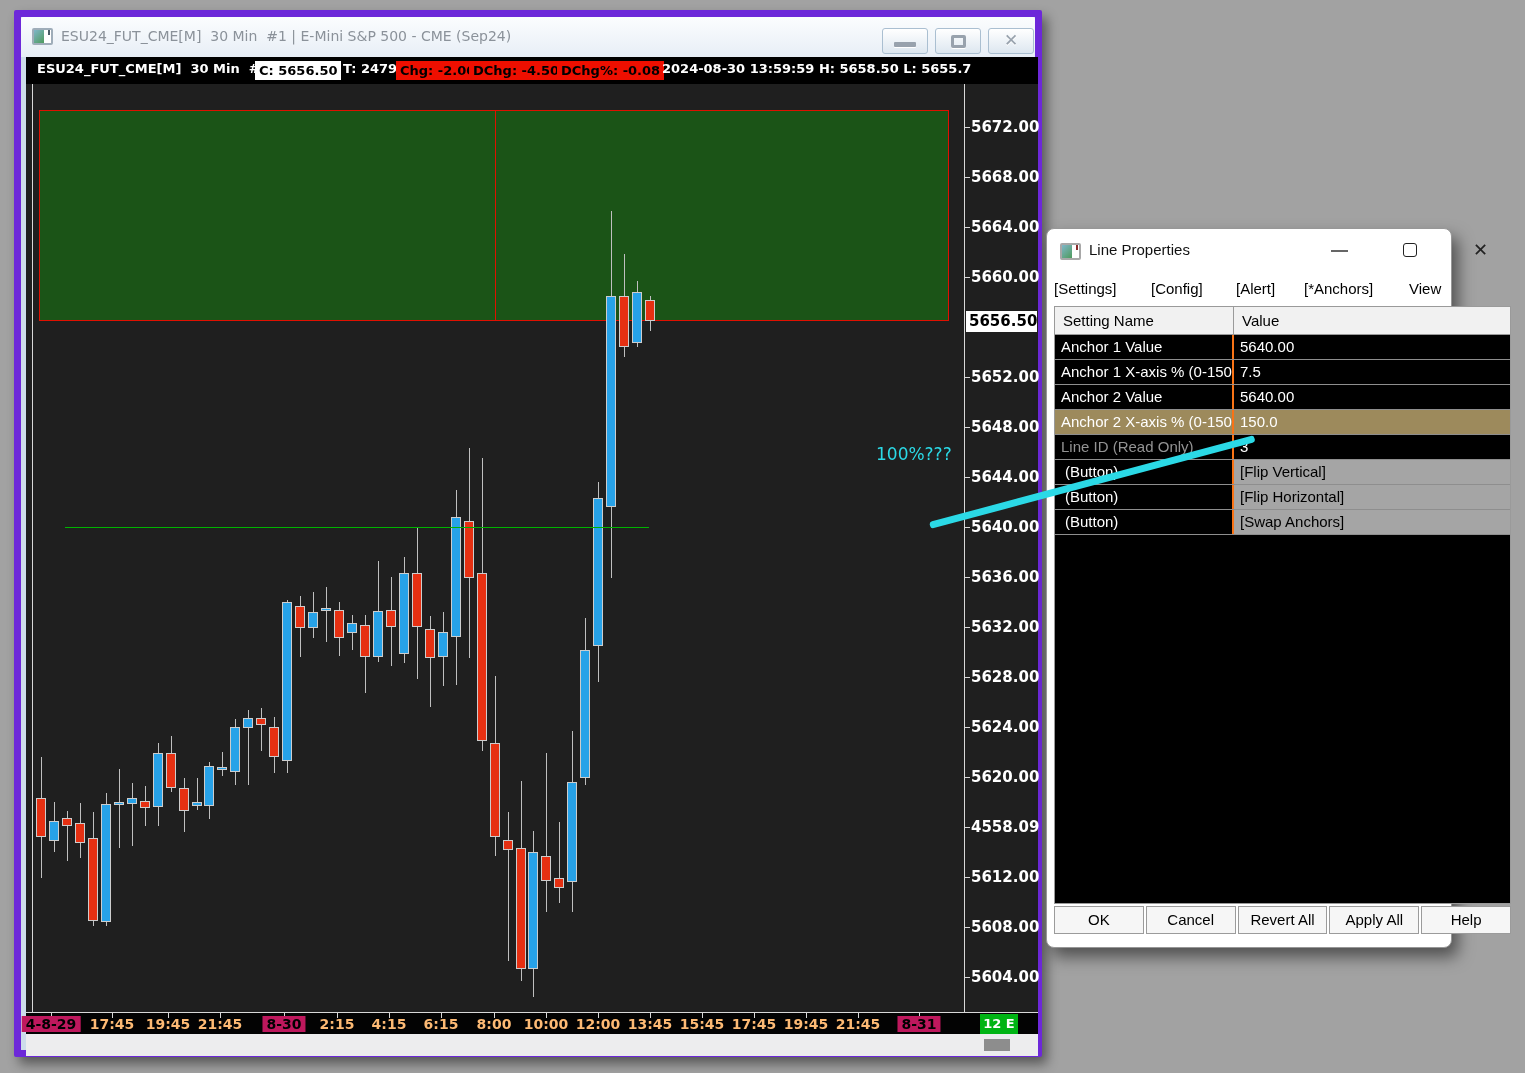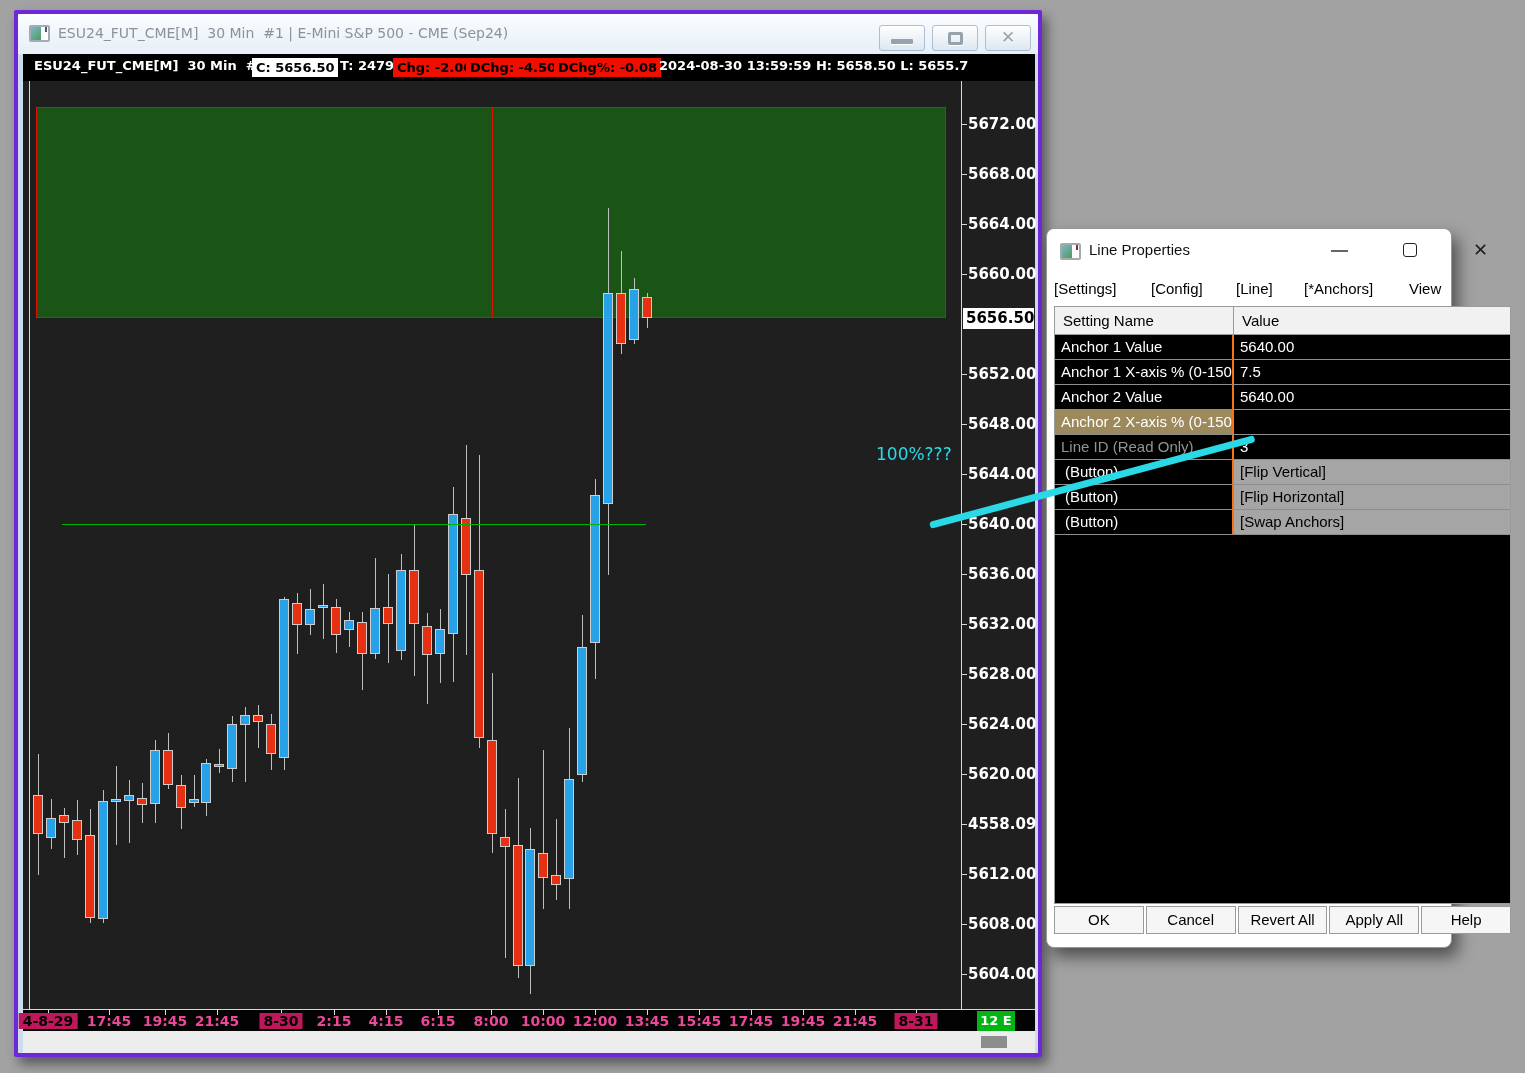--- a/index.html
+++ b/index.html
@@ -1,21 +1,21 @@
 <!DOCTYPE html>
 <html><head>
 <meta charset="utf-8">
 <style>
   * { margin:0; padding:0; box-sizing:border-box; }
   html,body { width:1525px; height:1073px; overflow:hidden; }
   body { background:#a2a2a2; font-family:"DejaVu Sans",sans-serif; position:relative; }
 
   
   .main-window { position:absolute; left:14px; top:10px; width:1028px; height:1047px;
-    background:#cddcea; border:4px solid #6d28d9; border-radius:2px;
+    background:#cddcea; border:7px solid #6d28d9; border-radius:2px;
     box-shadow:5px 7px 12px rgba(0,0,0,.45); }
   .titlebar { position:absolute; left:0; top:0; right:0; height:40px;
     background:linear-gradient(#fbfdfe,#e7eef6); border-radius:2px 2px 0 0; }
   .app-icon { position:absolute; left:11px; top:11px; width:21px; height:17px; background:#fff;
     border:2px solid #9fadb9; border-radius:2px; }
   .app-icon .ic-left { position:absolute; left:0; top:0; width:10px; height:13px;
     background:linear-gradient(135deg,#7fb6c9,#4e9b5c); }
   .app-icon .ic-notch { position:absolute; right:1px; top:0; width:2px; height:5px; background:#4a5a66; }
   .main-title { position:absolute; left:40px; top:11px; font-size:14px; color:#8b929a; white-space:pre; }
   .winbtn { position:absolute; top:11px; width:46px; height:26px;
@@ -53,21 +53,21 @@
   .price-label { position:absolute; left:6px; font-size:15px; font-weight:bold; color:#fff; }
   .price-tick { position:absolute; left:0; width:5px; height:1px; background:#d8d8d8; }
   .last-price-box { position:absolute; left:1px; width:71px; height:21px; background:#fff; color:#000;
     font-size:15px; font-weight:bold; line-height:21px; padding-left:3px; }
 
   
   .time-axis { position:absolute; left:0; top:955px; width:1012px; height:22px; background:#030303;
     border-top:1px solid #d8d8d8; }
   .time-tick { position:absolute; top:0; width:1px; height:5px; background:#d8d8d8; }
   .time-label { position:absolute; top:3px; transform:translateX(-50%); font-size:14px;
-    font-weight:bold; color:#ec4899; white-space:pre; }
+    font-weight:bold; color:#fdba74; white-space:pre; }
   .time-label.date { background:#be185d; color:#000; padding:0 4px; }
   .clock-badge { position:absolute; left:954px; top:1px; width:38px; height:20px; background:#00b414;
     color:#fff; font-size:13px; font-weight:bold; text-align:center; line-height:20px; }
 
   
   .scrollstrip { position:absolute; left:5px; top:1017px; width:1012px; height:22px; background:#ededee; }
   .scrollthumb { position:absolute; left:958px; top:5px; width:26px; height:12px; background:#8d8d8d; }
 
   
   .dialog { position:absolute; left:1046px; top:228px; width:406px; height:720px; background:#fff;
@@ -331,21 +331,21 @@
         <div class="ic-notch"></div>
       </div>
     <div class="dlg-title">Line Properties</div>
     <div class="dlg-min"></div>
     <div class="dlg-restore"></div>
     <div class="dlg-close">✕</div>
   </div>
   <div class="dlg-menubar" id="dlgMenu">
       <div class="dlg-menu-item" style="left: 7px;">[Settings]</div>
       <div class="dlg-menu-item" style="left: 104px;">[Config]</div>
-      <div class="dlg-menu-item" style="left: 189px;">[Line]</div>
+      <div class="dlg-menu-item" style="left: 189px;">[Alert]</div>
       <div class="dlg-menu-item" style="left: 257px;">[*Anchors]</div>
       <div class="dlg-menu-item" style="left: 362px;">View</div>
     </div>
   <div class="dlg-table" id="dlgTable">
       <div class="tbl-header">
         <div class="th-name">Setting Name</div>
         <div class="th-value">Value</div>
       </div>
       <div class="tbl-row row-normal">
         <div class="cell cell-name">Anchor 1 Value</div>
@@ -354,20 +354,21 @@
       <div class="tbl-row row-normal">
         <div class="cell cell-name">Anchor 1 X-axis % (0-150</div>
         <div class="cell cell-value">7.5</div>
       </div>
       <div class="tbl-row row-normal">
         <div class="cell cell-name">Anchor 2 Value</div>
         <div class="cell cell-value">5640.00</div>
       </div>
       <div class="tbl-row row-selected">
         <div class="cell cell-name">Anchor 2 X-axis % (0-150</div>
+        <div class="cell cell-value">150.0</div>
       </div>
       <div class="tbl-row row-readonly">
         <div class="cell cell-name">Line ID (Read Only)</div>
         <div class="cell cell-value">3</div>
       </div>
       <div class="tbl-row row-button">
         <div class="cell cell-name">(Button)</div>
         <div class="cell cell-value">[Flip Vertical]</div>
       </div>
       <div class="tbl-row row-button">

